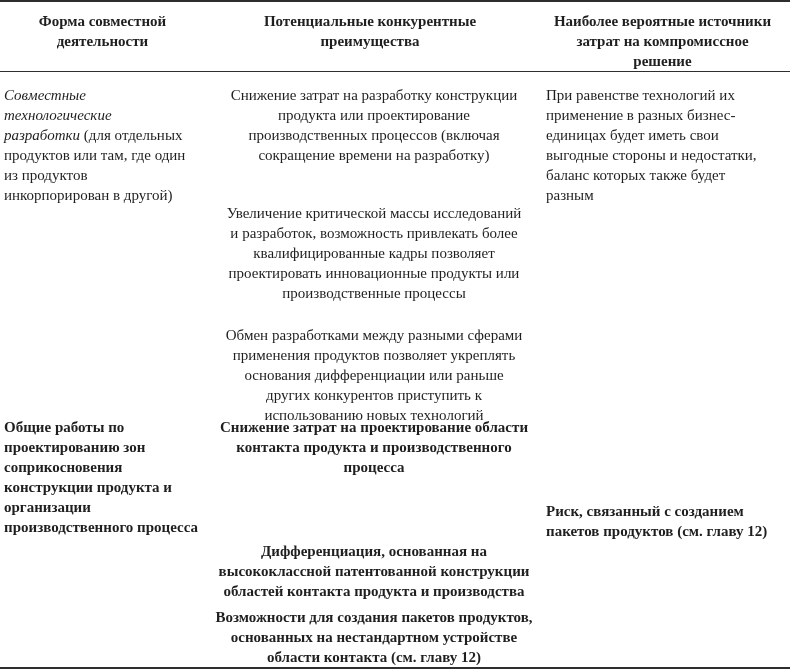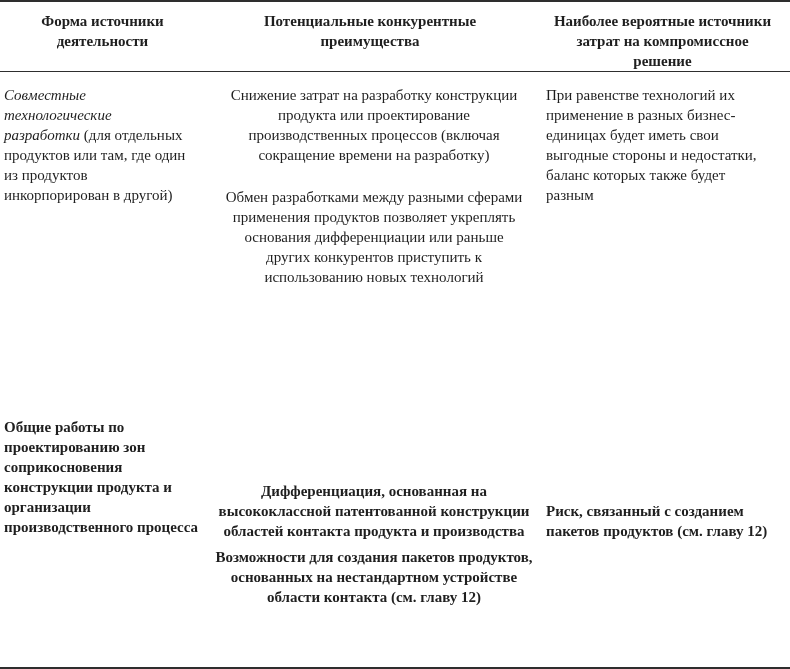--- a/index.html
+++ b/index.html
@@ -64,21 +64,21 @@
   .m64 { margin-top: 64px; }
   .m6  { margin-top: 6px; }
   .m84 { margin-top: 84px; }
 </style>
 </head>
 <body>
 
 <div class="table">
 
   <div class="row header-row">
-    <div class="th">Форма источники
+    <div class="th">Форма совместной
 деятельности</div>
     <div class="th">Потенциальные конкурентные
 преимущества</div>
     <div class="th">Наиболее вероятные источники
 затрат на компромиссное
 решение</div>
   </div>
 
   <div class="row body-row1">
     <div class="cell c1">
@@ -87,20 +87,25 @@
 разработки</em><span> (для отдельных
 продуктов или там, где один
 из продуктов
 инкорпорирован в другой)</span></p>
     </div>
     <div class="cell c2">
       <p class="para">Снижение затрат на разработку конструкции
 продукта или проектирование
 производственных процессов (включая
 сокращение времени на разработку)</p>
+      <p class="para m38">Увеличение критической массы исследований
+и разработок, возможность привлекать более
+квалифицированные кадры позволяет
+проектировать инновационные продукты или
+производственные процессы</p>
       <p class="para m10">Обмен разработками между разными сферами
 применения продуктов позволяет укреплять
 основания дифференциации или раньше
 других конкурентов приступить к
 использованию новых технологий</p>
     </div>
     <div class="cell c3">
       <p class="para">При равенстве технологий их
 применение в разных бизнес-
 единицах будет иметь свои
@@ -112,20 +117,23 @@
   <div class="row body-row2">
     <div class="cell c1">
       <p class="para">Общие работы по
 проектированию зон
 соприкосновения
 конструкции продукта и
 организации
 производственного процесса</p>
     </div>
     <div class="cell c2">
+      <p class="para">Снижение затрат на проектирование области
+контакта продукта и производственного
+процесса</p>
       <p class="para m64">Дифференциация, основанная на
 высококлассной патентованной конструкции
 областей контакта продукта и производства</p>
       <p class="para m6">Возможности для создания пакетов продуктов,
 основанных на нестандартном устройстве
 области контакта (см. главу 12)</p>
     </div>
     <div class="cell c3">
       <p class="para m84">Риск, связанный с созданием
 пакетов продуктов (см. главу 12)</p>

